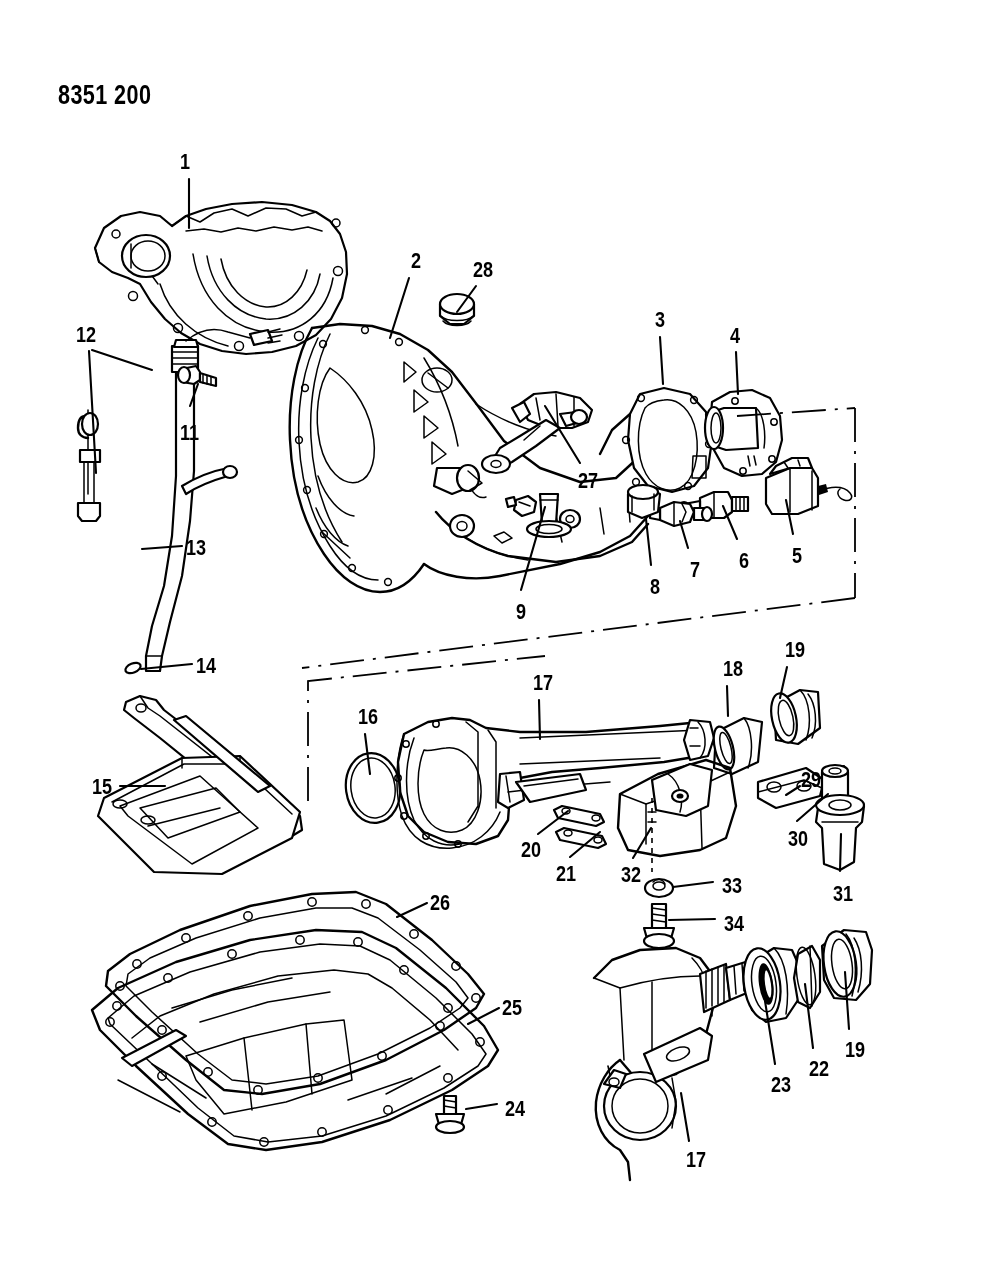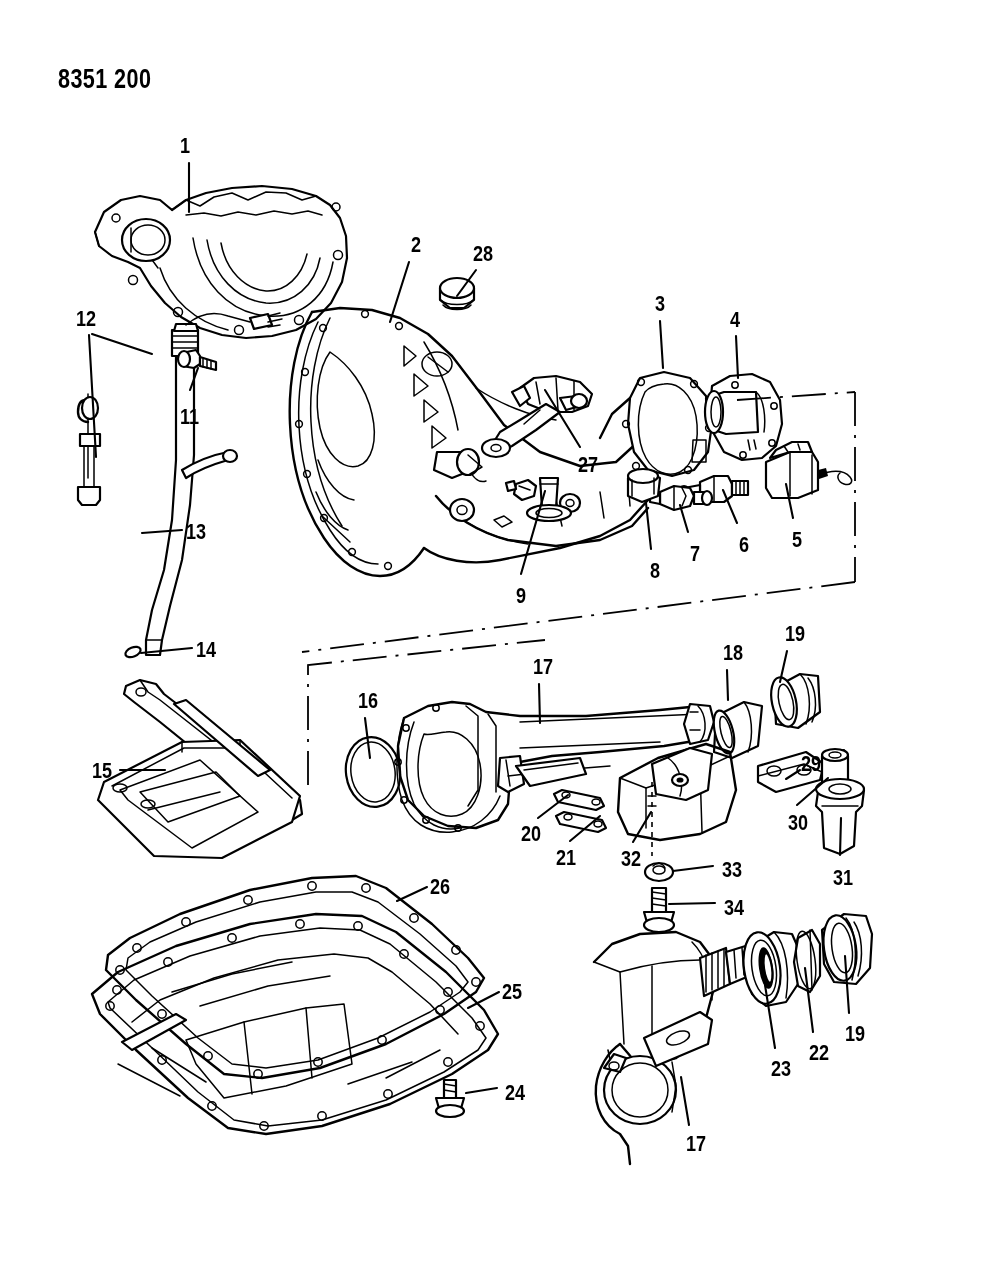--- a/index.html
+++ b/index.html
@@ -1,19 +1,19 @@
 <!DOCTYPE html>
 <html><head>
 <meta charset="utf-8">
 <title>Transmission Parts Diagram</title>
 <style>
   html,body{margin:0;padding:0;background:#ffffff;}
   body{width:982px;height:1275px;position:relative;overflow:hidden;
        font-family:"Liberation Sans",sans-serif;color:#000;}
-  #sheet{position:absolute;left:0;top:0;width:982px;height:1230px;}
+  #sheet{position:absolute;left:0;top:16px;width:982px;height:1230px;}
   #art{position:absolute;left:0;top:0;}
   .hdr{position:absolute;font-weight:bold;letter-spacing:0.5px;
        font-family:"Liberation Sans",sans-serif;}
   #doc-number{left:58px;top:64px;font-size:27px;
        transform:scaleX(0.80);transform-origin:left top;white-space:nowrap;}
   .callout{position:absolute;font-size:22px;font-weight:bold;
        font-family:"Liberation Sans",sans-serif;line-height:1;
        transform:scaleX(0.82);transform-origin:left top;white-space:nowrap;}
 </style>
 </head>

